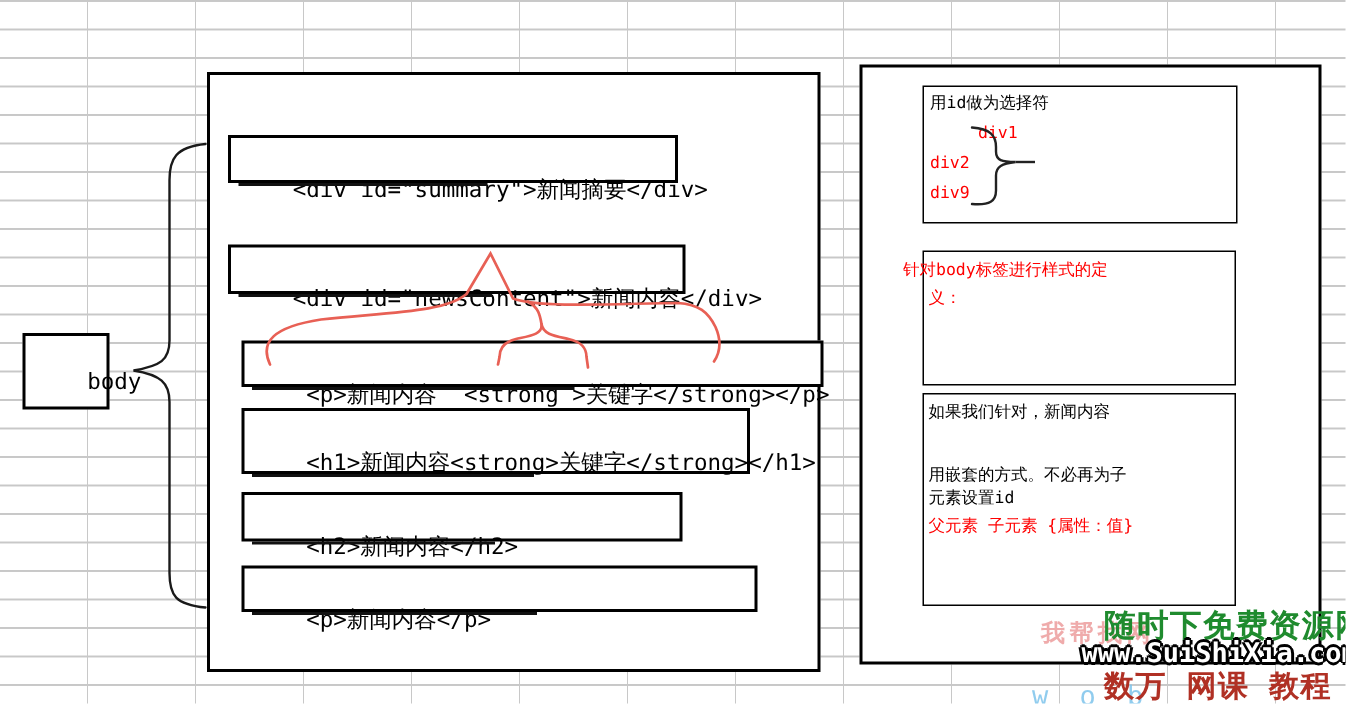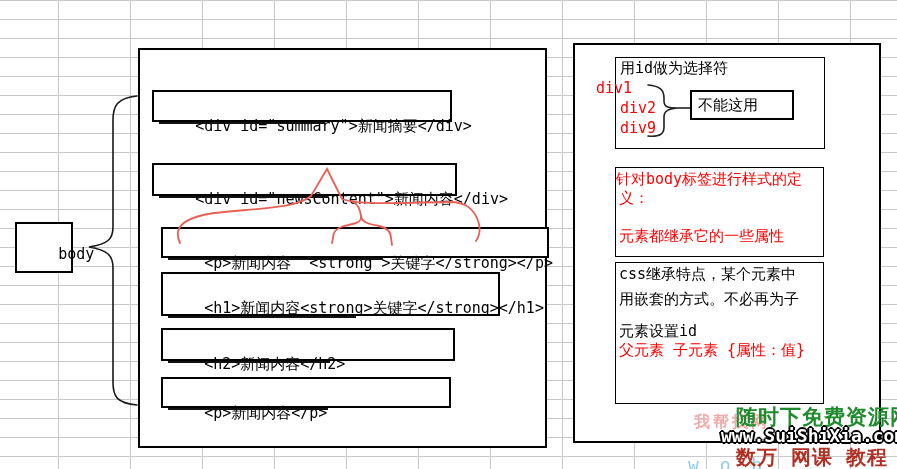--- a/index.html
+++ b/index.html
@@ -25,21 +25,21 @@
   }
   .codebox::after{ 
     content:"";position:absolute;left:5px;top:100%;margin-top:2px;
     width:56%;border-top:2px solid #111;
   }
   .bodybox{
     background:#fff;border:2px solid #000;box-sizing:border-box;
     font-size:15px;padding:3px 5px;white-space:pre;
   }
   .subbox{background:#fff;border:1px solid #000;box-sizing:border-box;}
-  .txt{position:absolute;white-space:pre;font-size:15px;line-height:19px;}
+  .txt{position:absolute;white-space:pre;font-size:11px;line-height:19px;}
   .red{color:#ff0000;}
   svg.overlay{position:absolute;left:0;top:0;pointer-events:none;}
   
   .wm-faint-pink{position:absolute;left:694px;top:412px;font-size:16px;font-weight:bold;
     color:rgba(235,150,150,0.8);letter-spacing:3px;white-space:pre;}
   .wm-faint-blue{position:absolute;left:688px;top:454px;font-size:18px;
     color:rgba(125,195,235,0.85);letter-spacing:5px;white-space:pre;}
   .wm-green{position:absolute;left:736px;top:403px;font-size:21px;font-weight:bold;
     color:#1f8b2e;letter-spacing:1px;white-space:pre;}
   .wm-url{position:absolute;left:721px;top:425px;font-size:18px;font-weight:bold;
@@ -70,41 +70,37 @@
   </div>
   <div class="codebox abs" style="left:161px;top:227px;width:388px;height:31px;">
     <span>&lt;p&gt;新闻内容  &lt;strong &gt;关键字&lt;/strong&gt;&lt;/p&gt;</span>
   </div>
   <div class="codebox abs" style="left:161px;top:272px;width:339px;height:44px;">
     <span>&lt;h1&gt;新闻内容&lt;strong&gt;关键字&lt;/strong&gt;&lt;/h1&gt;</span>
   </div>
   <div class="codebox abs" style="left:161px;top:328px;width:294px;height:33px;">
     <span>&lt;h2&gt;新闻内容&lt;/h2&gt;</span>
   </div>
-  <div class="codebox abs" style="left:161px;top:377px;width:290px;height:31px;">
+  <div class="codebox abs" style="left:161px;top:377px;width:344px;height:31px;">
     <span>&lt;p&gt;新闻内容&lt;/p&gt;</span>
   </div>
 
   <div class="subbox abs" style="left:615px;top:57px;width:210px;height:92px;"></div>
   <div class="txt" style="left:620px;top:59px;">用id做为选择符</div>
-  <div class="txt red" style="left:596px;top:79px;">div1</div>
+  <div class="txt red" style="left:652px;top:79px;">div1</div>
   <div class="txt red" style="left:620px;top:99px;">div2</div>
   <div class="txt red" style="left:620px;top:119px;">div9</div>
-  <div class="subbox abs" style="left:690px;top:90px;width:104px;height:30px;border-width:2px;">
-    <div style="padding:4px 6px;font-size:15px;white-space:pre;">不能这用</div>
-  </div>
 
   <div class="subbox abs" style="left:615px;top:167px;width:209px;height:90px;"></div>
-  <div class="txt red" style="left:616px;top:170px;">针对body标签进行样式的定</div>
+  <div class="txt red" style="left:602px;top:170px;">针对body标签进行样式的定</div>
   <div class="txt red" style="left:619px;top:189px;">义：</div>
-  <div class="txt red" style="left:619px;top:227px;">元素都继承它的一些属性</div>
 
   <div class="subbox abs" style="left:615px;top:262px;width:209px;height:142px;"></div>
-  <div class="txt" style="left:619px;top:265px;">css继承特点，某个元素中</div>
-  <div class="txt" style="left:619px;top:291px;font-family:Liberation Mono, monospace;">用嵌套的方式。不必再为子</div>
+  <div class="txt" style="left:619px;top:265px;">如果我们针对，新闻内容</div>
+  <div class="txt" style="left:619px;top:307px;">用嵌套的方式。不必再为子</div>
   <div class="txt" style="left:619px;top:322px;">元素设置id</div>
   <div class="txt red" style="left:619px;top:341px;">父元素 子元素 {属性：值}</div>
 
   <svg class="overlay" width="897" height="469" viewBox="0 0 897 469">
 
     <path d="M137,96 C117,98 113,106 113,120 L113,227 C113,240 107,244 89,247
              C107,250 113,255 113,268 L113,382 C113,397 117,403 137,405" fill="none" stroke="#1a1a1a" stroke-width="1.6" stroke-linecap="round"></path>
 
     <path d="M180,243 C173,228 182,218 214,213 C262,208 297,208 311,196
              L327,169 L342,199 C360,206 420,202 452,202

